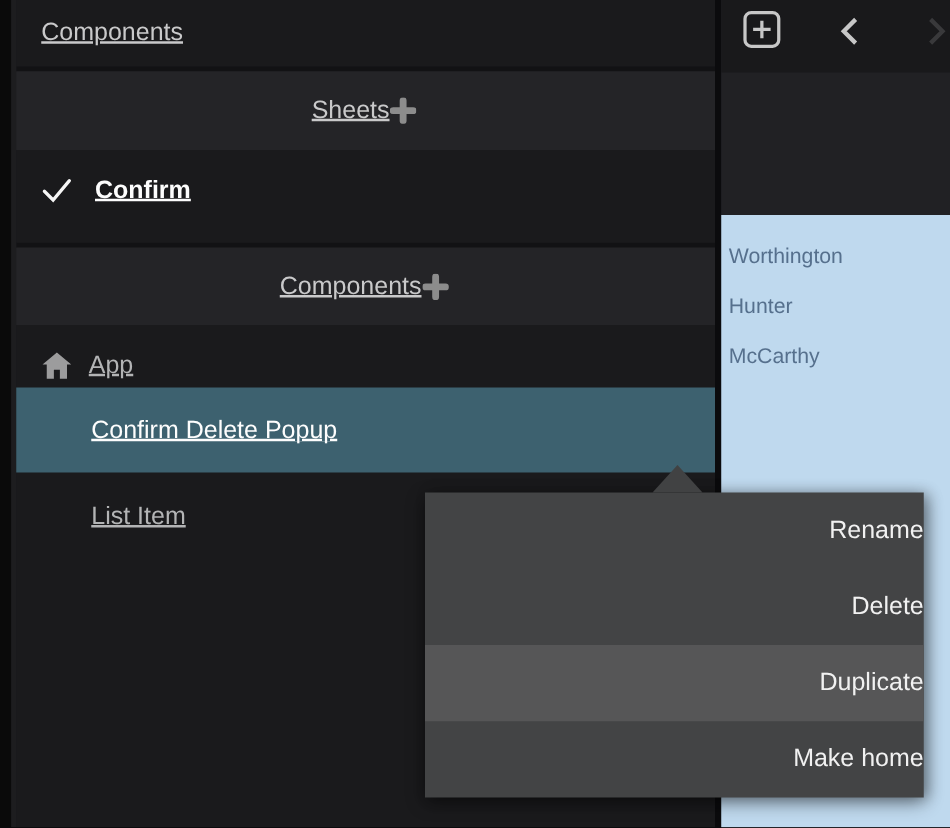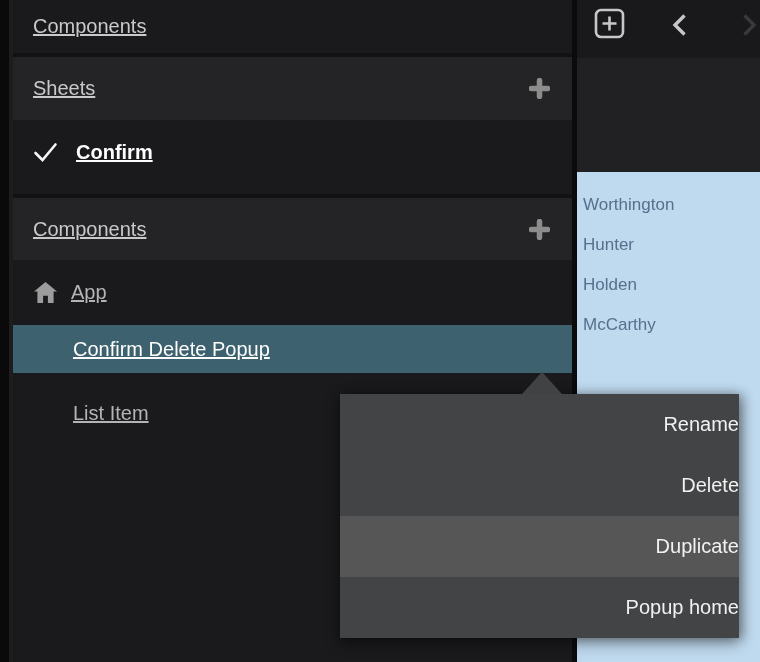--- a/index.html
+++ b/index.html
@@ -8,29 +8,29 @@
 
   
   .left-rail{position:absolute;left:0;top:0;width:9px;height:662px;background:#0a0a0a;}
   .left-rail-line{position:absolute;left:9px;top:0;width:4px;height:662px;background:#1d1d1f;}
 
   
   .left-panel{position:absolute;left:13px;top:0;width:559px;height:662px;background:#1a1a1c;}
   .row{position:absolute;left:0;width:100%;display:flex;align-items:center;color:#b3b4b5;font-size:20px;text-decoration:underline;}
   .row-header{top:0;height:53px;padding-left:20px;color:#c9c9ca;}
   .section-row{background:#242427;border-top:4px solid #121214;color:#c9c9ca;
-               padding-left:20px;padding-right:22px;justify-content:space-between;}
+               padding-left:20px;padding-right:22px;justify-content:center;}
   .sheets-row{top:53px;height:67px;}
   .components-row{top:194px;height:66px;}
   .item-row{padding-left:60px;}
   .default-row{top:122px;height:60px;padding-left:20px;color:#fdfdfd;font-weight:bold;}
   .default-row .label{margin-left:18px;}
   .app-row{top:260px;height:65px;padding-left:20px;}
   .app-row .label{margin-left:13px;}
-  .selected-row{top:325px;height:48px;background:#3d616f;color:#fdfdfd;}
+  .selected-row{top:310px;height:68px;background:#3d616f;color:#fdfdfd;}
   .listitem-row{top:383px;height:60px;}
   .plus-btn{display:flex;align-items:center;justify-content:center;width:22px;height:22px;cursor:pointer;}
 
   
   .divider{position:absolute;left:572px;top:0;width:5px;height:662px;background:#0b0b0d;}
 
   
   .right-panel{position:absolute;left:577px;top:0;width:183px;height:662px;background:#212124;}
   .toolbar{position:absolute;left:0;top:0;width:100%;height:58px;background:#19191b;}
   .tb-add{position:absolute;left:17px;top:8px;width:31px;height:31px;}
@@ -146,39 +146,36 @@
     </div>
 
     <div class="preview">
       <div class="preview-row">
         <span>Worthington</span>
       </div>
       <div class="preview-row">
         <span>Hunter</span>
       </div>
       <div class="preview-row">
-        <span>Holden</span>
-      </div>
-      <div class="preview-row">
         <span>McCarthy</span>
       </div>
     </div>
 
   </div>
 
   <div class="menu-caret"></div>
 
   <div class="context-menu">
     <div class="menu-item">
       <span>Rename</span>
     </div>
     <div class="menu-item">
       <span>Delete</span>
     </div>
     <div class="menu-item highlight">
       <span>Duplicate</span>
     </div>
     <div class="menu-item">
-      <span>Popup home</span>
+      <span>Make home</span>
     </div>
   </div>
 
 </div>
 
 </body></html>

